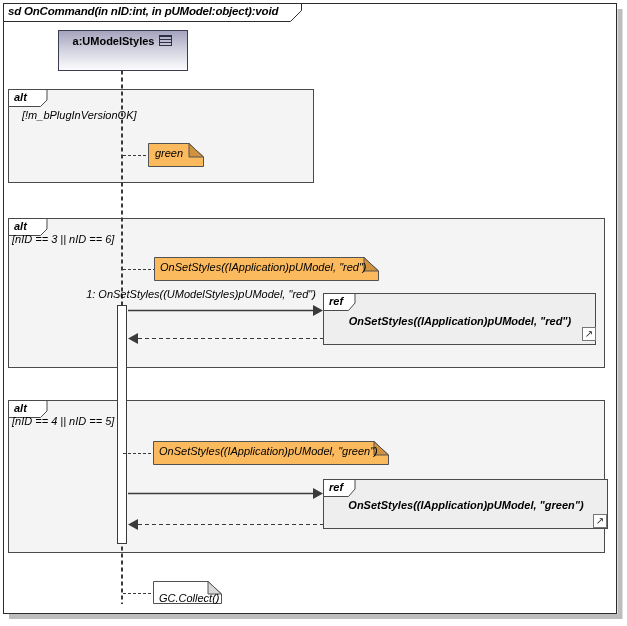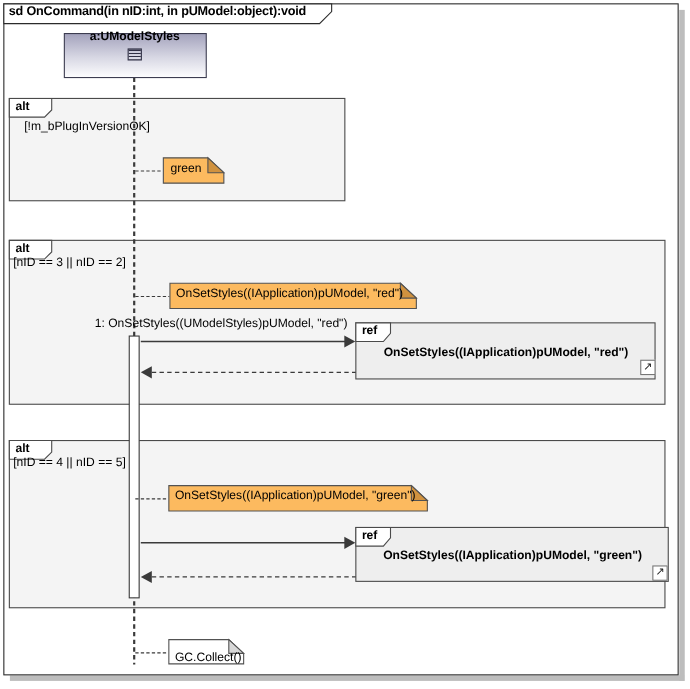--- a/index.html
+++ b/index.html
@@ -1,28 +1,28 @@
 <!DOCTYPE html>
 <html><head>
 <meta charset="utf-8">
 <style>
   html,body{margin:0;padding:0;background:#ffffff;}
   .canvas{
     position:relative;width:627px;height:626px;background:#fff;overflow:hidden;
     font-family:"Liberation Sans",sans-serif;color:#000;
   }
   .canvas svg{position:absolute;left:0;top:0;}
-  .t{position:absolute;white-space:nowrap;font-size:11px;line-height:13px;}
+  .t{position:absolute;white-space:nowrap;font-size:11px;line-height:13px;font-style:italic;}
   .b{font-weight:bold;}
   .title{font-size:11.5px;font-weight:bold;letter-spacing:-0.2px;}
   .center{text-align:center;}
   .head{
     position:absolute;left:58px;top:32px;width:129px;height:17px;
     display:flex;align-items:center;justify-content:center;gap:5px;
-    font-size:11px;font-weight:bold;flex-direction:column;
+    font-size:11px;font-weight:bold;
   }
   .head-icon{
     width:11px;height:9px;border:1px solid #2f2f44;background:
       repeating-linear-gradient(to bottom,#2f2f44 0 1px,rgba(0,0,0,0) 1px 3px);
     flex:0 0 auto;
   }
   .nav{
     position:absolute;width:12px;height:12px;border:1px solid #767676;background:#fff;
     font-size:10px;line-height:12px;text-align:center;color:#222;cursor:pointer;
   }
@@ -103,21 +103,21 @@
 
   <div class="head">
     <span>a:UModelStyles</span>
     <span class="head-icon"></span>
   </div>
 
   <div class="t b" style="left:14px;top:91px;">alt</div>
   <div class="t" style="left:12px;top:109px;padding-left:10px;">[!m_bPlugInVersionOK]</div>
 
   <div class="t b" style="left:14px;top:220px;">alt</div>
-  <div class="t" style="left:12px;top:233px;">[nID == 3 || nID == 2]</div>
+  <div class="t" style="left:12px;top:233px;">[nID == 3 || nID == 6]</div>
 
   <div class="t b" style="left:14px;top:402px;">alt</div>
   <div class="t" style="left:12px;top:415px;">[nID == 4 || nID == 5]</div>
 
   <div class="t center" style="left:148px;top:147px;width:42px;">green</div>
   <div class="t" style="left:160px;top:261px;">OnSetStyles((IApplication)pUModel, "red")</div>
   <div class="t" style="left:159px;top:445px;">OnSetStyles((IApplication)pUModel, "green")</div>
   <div class="t" style="left:159px;top:592px;">GC.Collect()</div>
 
   <div class="t center" style="left:76px;top:288px;width:250px;">1: OnSetStyles((UModelStyles)pUModel, "red")</div>

